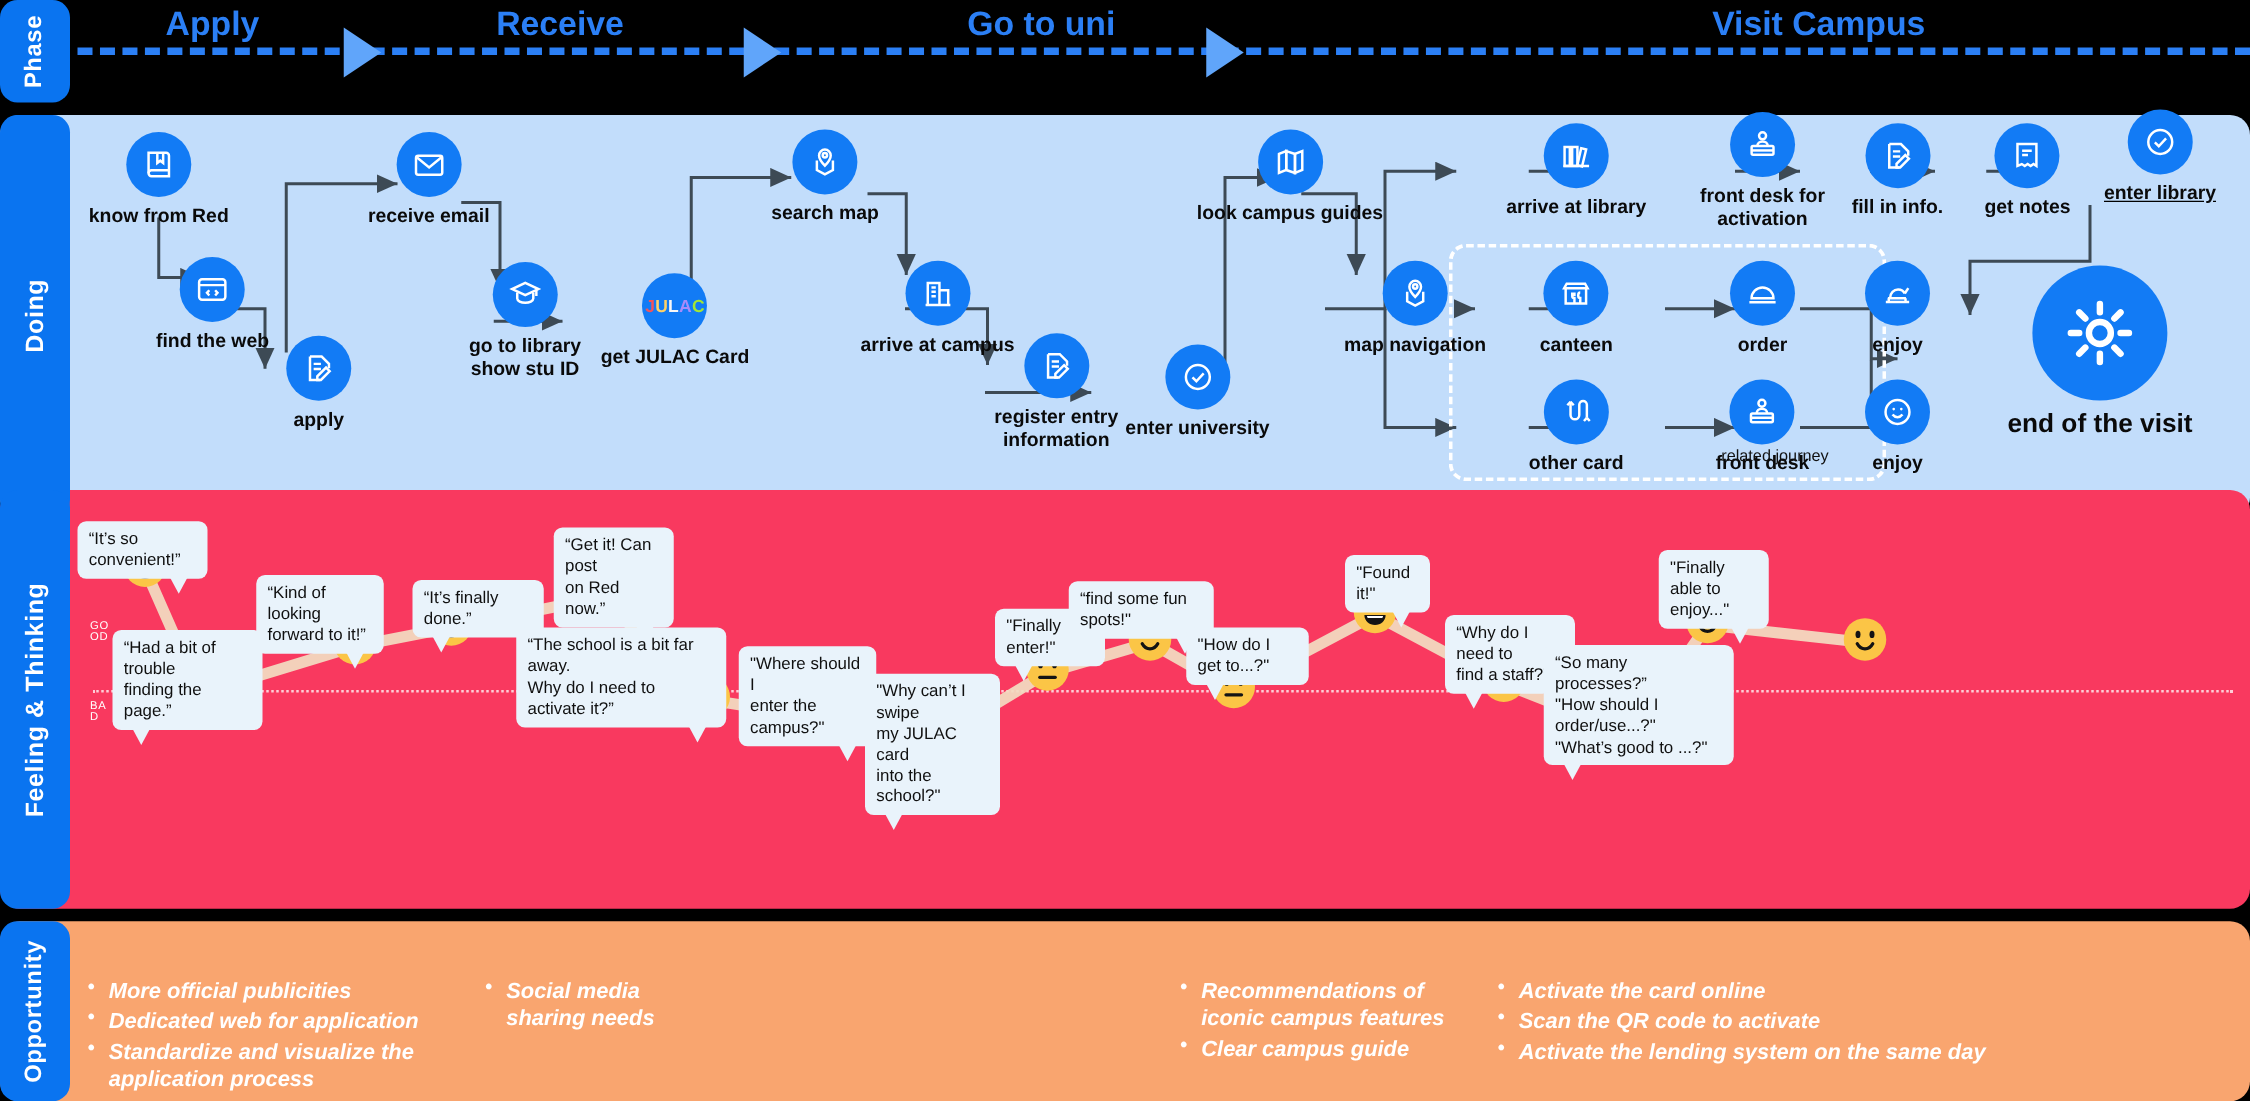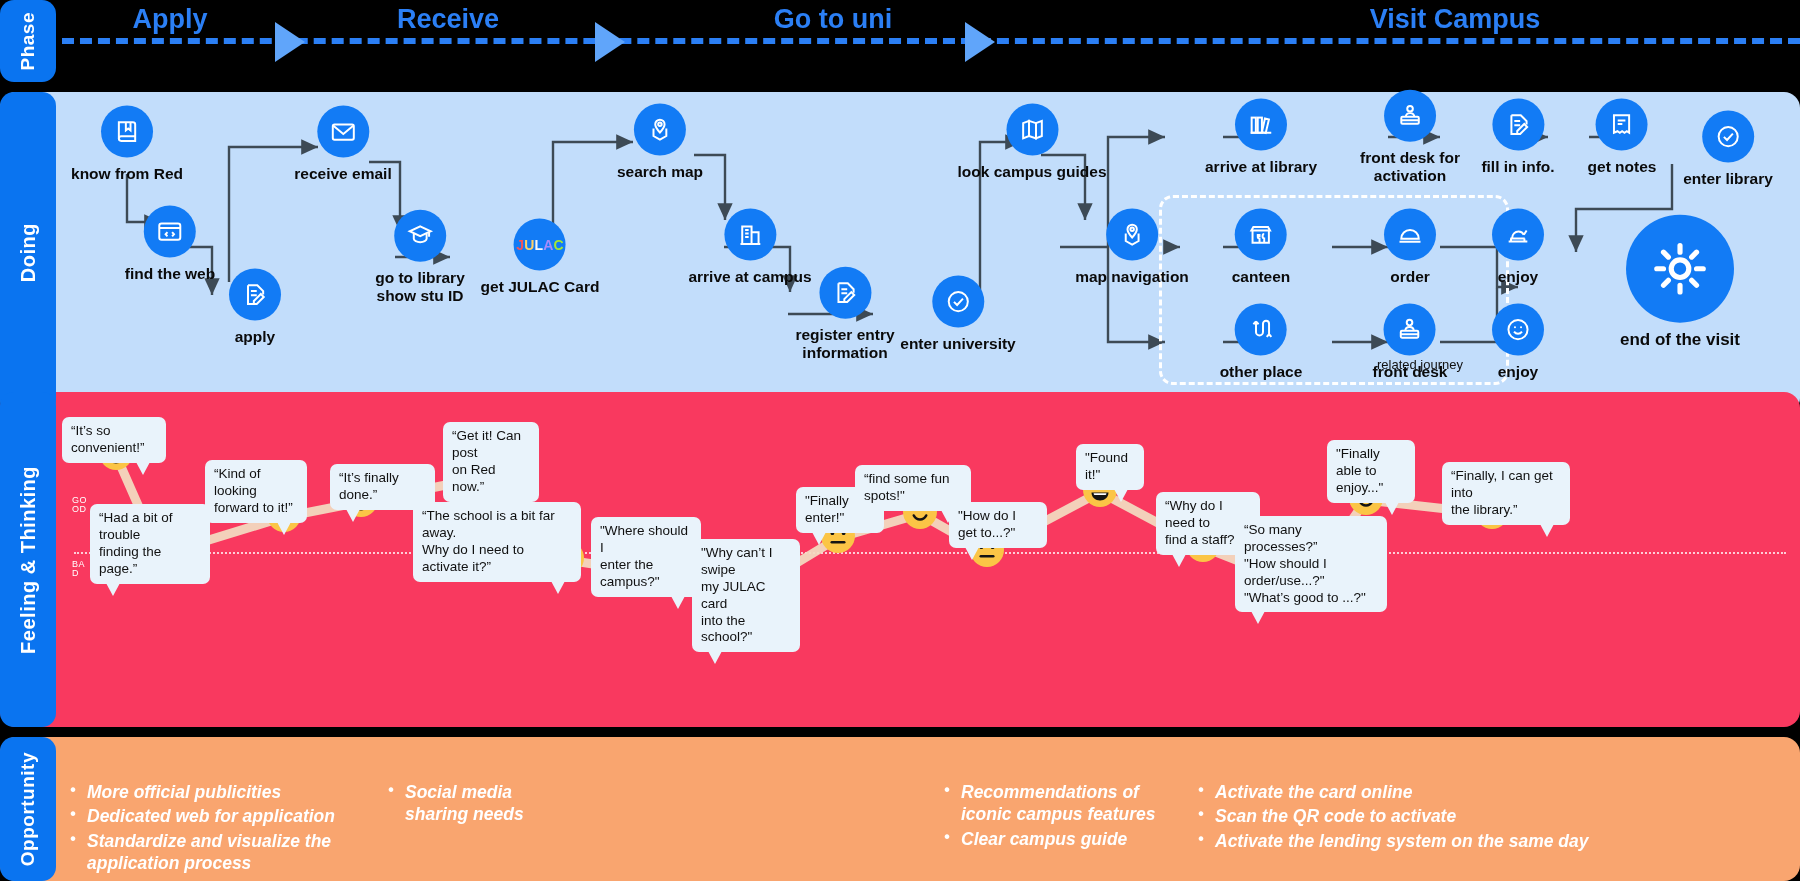--- a/index.html
+++ b/index.html
@@ -52,21 +52,21 @@
   .node .circle {
     width:52px; height:52px; border-radius:50%; background:#127bf5;
     display:flex; align-items:center; justify-content:center; margin:0 auto;
   }
   .node .circle.big { width:108px; height:108px; }
   .node .nlabel {
     margin-top:7px; text-align:center; color:#0a0a0a;
     font-size:15.5px; font-weight:bold; line-height:1.15; white-space:nowrap;
     transform:translateX(0);
   }
-  .node .nlabel.big { font-size:17px; }
+  .node .nlabel.big { font-size:21px; }
   .julac { font-size:14px; font-weight:bold; letter-spacing:.2px; }
   .julac .j{color:#f2545b;} .julac .u{color:#ffd166;} .julac .l{color:#f7f7f7;}
   .julac .a{color:#a78bfa;} .julac .c{color:#a3e635;}
 
   .dashed-group {
     position:absolute; border:3px dashed #ffffff; border-radius:14px; z-index:1;
   }
   .related-label {
     position:absolute; font-size:13px; color:#111; font-weight:normal;
     white-space:nowrap; z-index:4;
@@ -352,21 +352,21 @@
       <div class="node" style="left:1622px; top:45px;">
         <div class="circle">
           <svg width="28" height="28" viewBox="0 0 24 24" fill="none" stroke="#fff" stroke-width="1.7">
               <path d="M5.5 4h13v15l-2-1.3-2 1.3-2-1.3-2 1.3-2-1.3-3 1.3z"></path>
               <path d="M8.7 8.5h6.6M8.7 11.5h4"></path>
             </svg>
         </div>
         <div class="nlabel">get notes</div>
       </div>
 
-      <div class="node" style="left:1728px; top:57px;">
+      <div class="node" style="left:1728px; top:34px;text-decoration:underline;">
         <div class="circle">
           <svg width="28" height="28" viewBox="0 0 24 24" fill="none" stroke="#fff" stroke-width="1.7">
               <circle cx="12" cy="12" r="8.2"></circle>
               <path d="M8.3 12.2l2.7 2.7 5-5.4"></path>
             </svg>
         </div>
         <div class="nlabel">enter library</div>
       </div>
 
       <div class="node" style="left:1261px; top:155px;">
@@ -405,21 +405,21 @@
       </div>
 
       <div class="node" style="left:1261px; top:250px;">
         <div class="circle">
           <svg width="28" height="28" viewBox="0 0 24 24" fill="none" stroke="#fff" stroke-width="1.7">
               <path d="M8 5v9a3 3 0 006 0V7a2.6 2.6 0 015.2 0v9"></path>
               <path d="M8 5l-2.2 2.4M8 5l2.2 2.4"></path>
               <path d="M19.2 16l-2 2.2M19.2 16l2 2.2"></path>
             </svg>
         </div>
-        <div class="nlabel">other place</div>
+        <div class="nlabel">other card</div>
       </div>
 
       <div class="node" style="left:1410px; top:250px;">
         <div class="circle">
           <svg width="28" height="28" viewBox="0 0 24 24" fill="none" stroke="#fff" stroke-width="1.7">
               <circle cx="12" cy="6" r="2.4"></circle>
               <path d="M8.4 13c0-2 1.6-3.2 3.6-3.2s3.6 1.2 3.6 3.2"></path>
               <rect x="4.5" y="13" width="15" height="6" rx="1"></rect>
               <path d="M4.5 16h15"></path>
             </svg>
@@ -634,22 +634,20 @@
       <div class="bubble tail-br" style="left:855px; top:73px; width:116px;">“find some fun spots!"</div>
       <div class="bubble tail-bl" style="left:949px; top:110px; width:98px;">"How do I get to...?"</div>
       <div class="bubble tail-br" style="left:1076px; top:52px; width:68px;">"Found it!"</div>
       <div class="bubble tail-bl" style="left:1156px; top:100px; width:104px;">“Why do I need to
 find a staff?”</div>
       <div class="bubble tail-bl" style="left:1235px; top:124px; width:152px;">“So many processes?”
 "How should I order/use...?"
 "What’s good to ...?"</div>
       <div class="bubble tail-br" style="left:1327px; top:48px; width:88px;">"Finally able to
 enjoy..."</div>
-      <div class="bubble tail-br" style="left:1442px; top:70px; width:128px;">“Finally, I can get into
-the library.”</div>
     </div>
   </div>
   <div class="side-tab" id="feel-tab">
     <span>Feeling &amp; Thinking</span>
   </div>
 
   <div id="opp-row">
     <div class="opp-cols">
       <div class="opp-col" style="left:0px; width:290px;">
         <ul>

